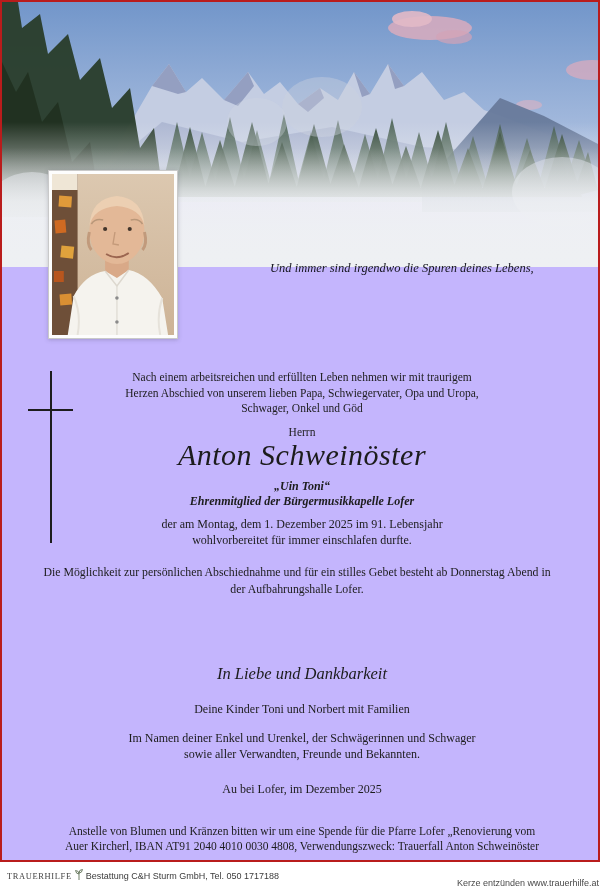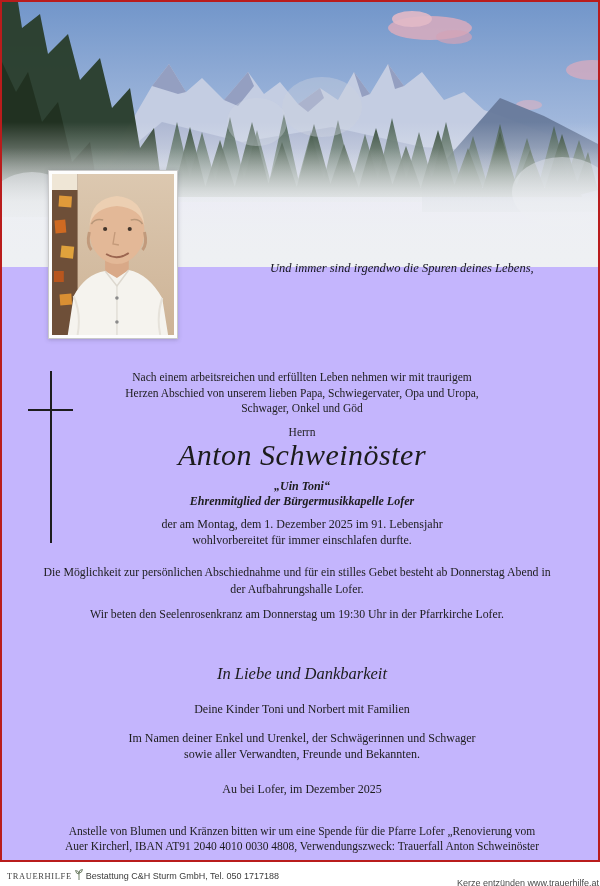--- a/index.html
+++ b/index.html
@@ -163,21 +163,20 @@
   <div class="tblock nickname">„Uin Toni“</div>
   <div class="tblock honor">Ehrenmitglied der Bürgermusikkapelle Lofer</div>
 
   <div class="tblock death">
     <div>der am Montag, dem 1. Dezember 2025 im 91. Lebensjahr</div>
     <div>wohlvorbereitet für immer einschlafen durfte.</div>
   </div>
 
   <div class="announcements">
     <p>Die Möglichkeit zur persönlichen Abschiednahme und für ein stilles Gebet besteht ab Donnerstag Abend in der Aufbahrungshalle Lofer.</p>
-    <p>Wir beten den Seelenrosenkranz am Donnerstag um 19:30 Uhr in der Pfarrkirche Lofer.</p>
   </div>
 
   <div class="tblock closing-title">In Liebe und Dankbarkeit</div>
   <div class="tblock children">Deine Kinder Toni und Norbert mit Familien</div>
   <div class="tblock relatives">
     <div>Im Namen deiner Enkel und Urenkel, der Schwägerinnen und Schwager</div>
     <div>sowie aller Verwandten, Freunde und Bekannten.</div>
   </div>
   <div class="tblock place-date">Au bei Lofer, im Dezember 2025</div>
 

